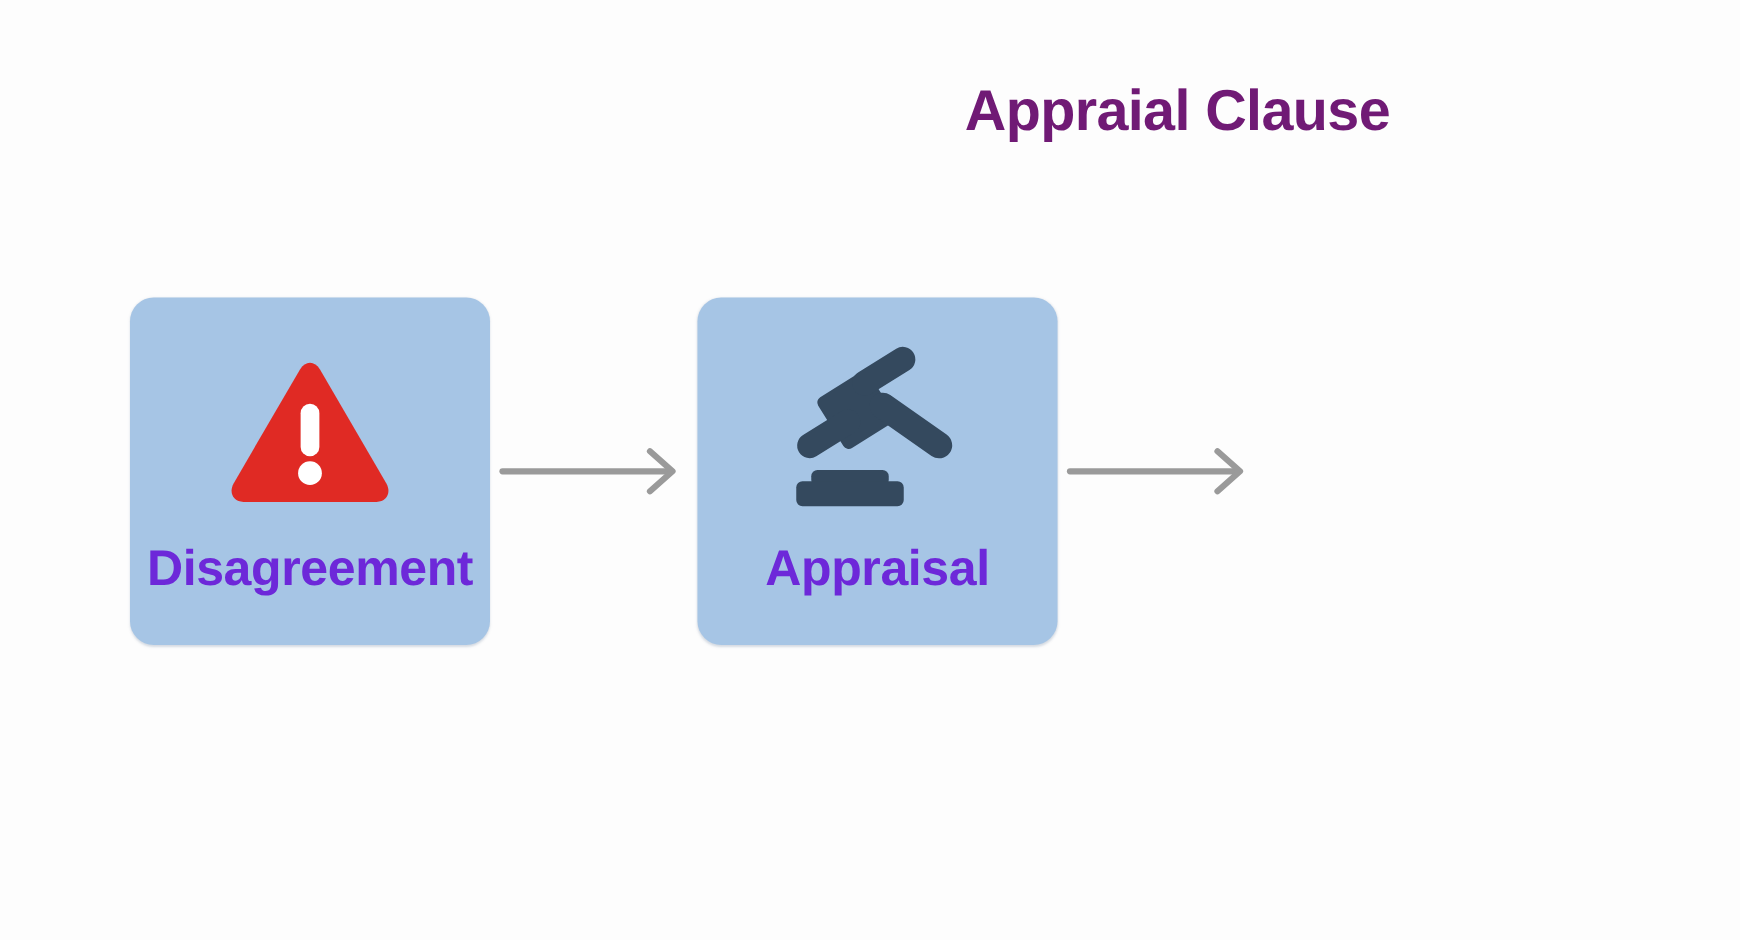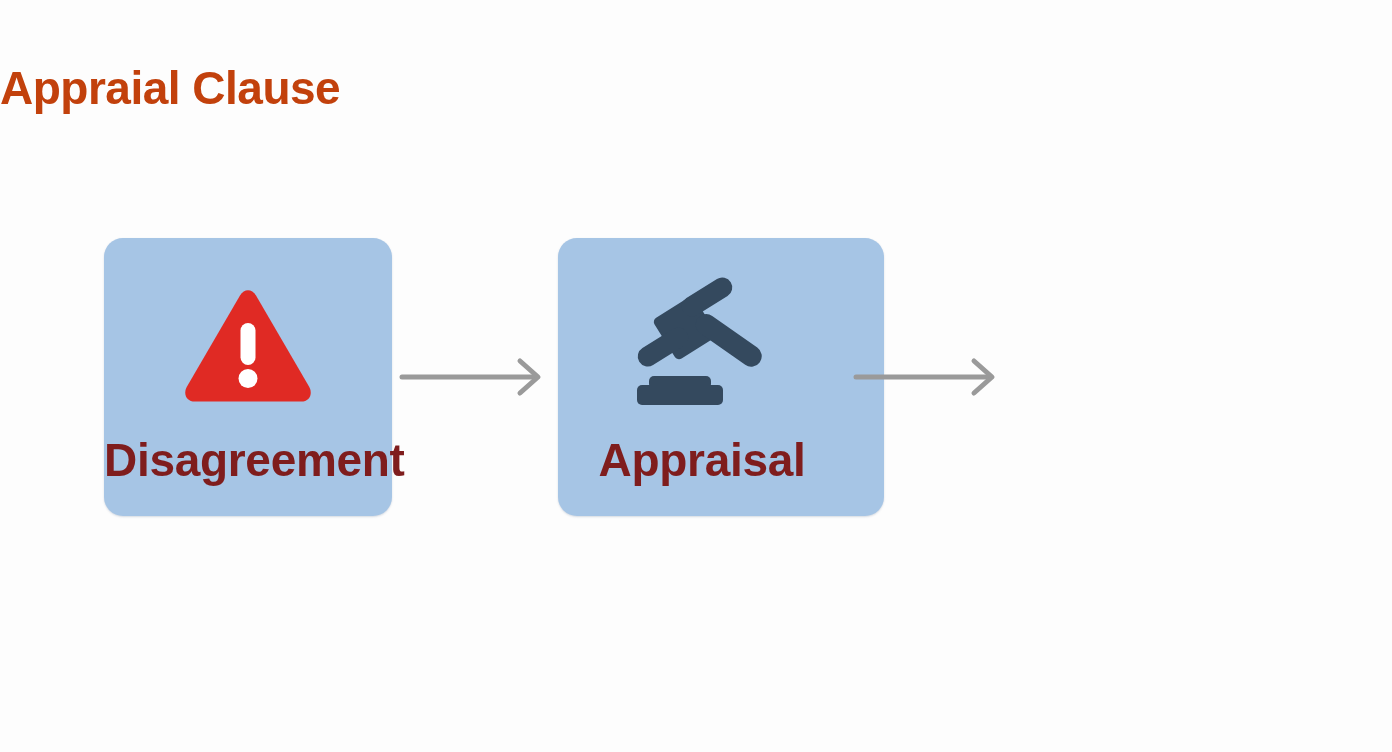--- a/index.html
+++ b/index.html
@@ -20,25 +20,25 @@
     width: 1392px;
     height: 752px;
   }
 
   
   #diagram-title {
     position: absolute;
     top: 62px;
     left: 0;
     width: 1112px;
-    text-align: left;
+    text-align: right;
     font-size: 46px;
     font-weight: bold;
     letter-spacing: -0.5px;
-    color: #c2410c;
+    color: #701a75;
     line-height: 1.15;
     user-select: none;
   }
 
   
   #flow-row {
     position: absolute;
     top: 238px;
     left: 104px;
     width: 1196px;
@@ -48,44 +48,44 @@
   .step-card {
     position: absolute;
     top: 0;
     width: 288px;
     height: 278px;
     background: #a6c5e5;
     border-radius: 19px;
     box-shadow: 0 1px 2px rgba(120, 140, 165, 0.30);
   }
   #step-card-0 { left: 0px; }
-  #step-card-1 { left: 454px; padding-left: 38px; }
+  #step-card-1 { left: 454px; }
   #step-card-2 { left: 908px; }
 
   .step-icon-wrap {
     position: absolute;
     top: 42px;
     left: 0;
     width: 288px;
     height: 135px;
     display: flex;
     align-items: center;
     justify-content: center;
   }
 
   .step-label {
     position: absolute;
     left: 0;
     top: 195px;
     width: 288px;
     text-align: center;
-    font-size: 46px;
+    font-size: 40px;
     font-weight: bold;
     letter-spacing: -0.3px;
-    color: #7f1d1d;
+    color: #6d28d9;
     user-select: none;
   }
 
   
   .flow-arrow {
     position: absolute;
     top: 118px;
     width: 150px;
     height: 42px;
   }

